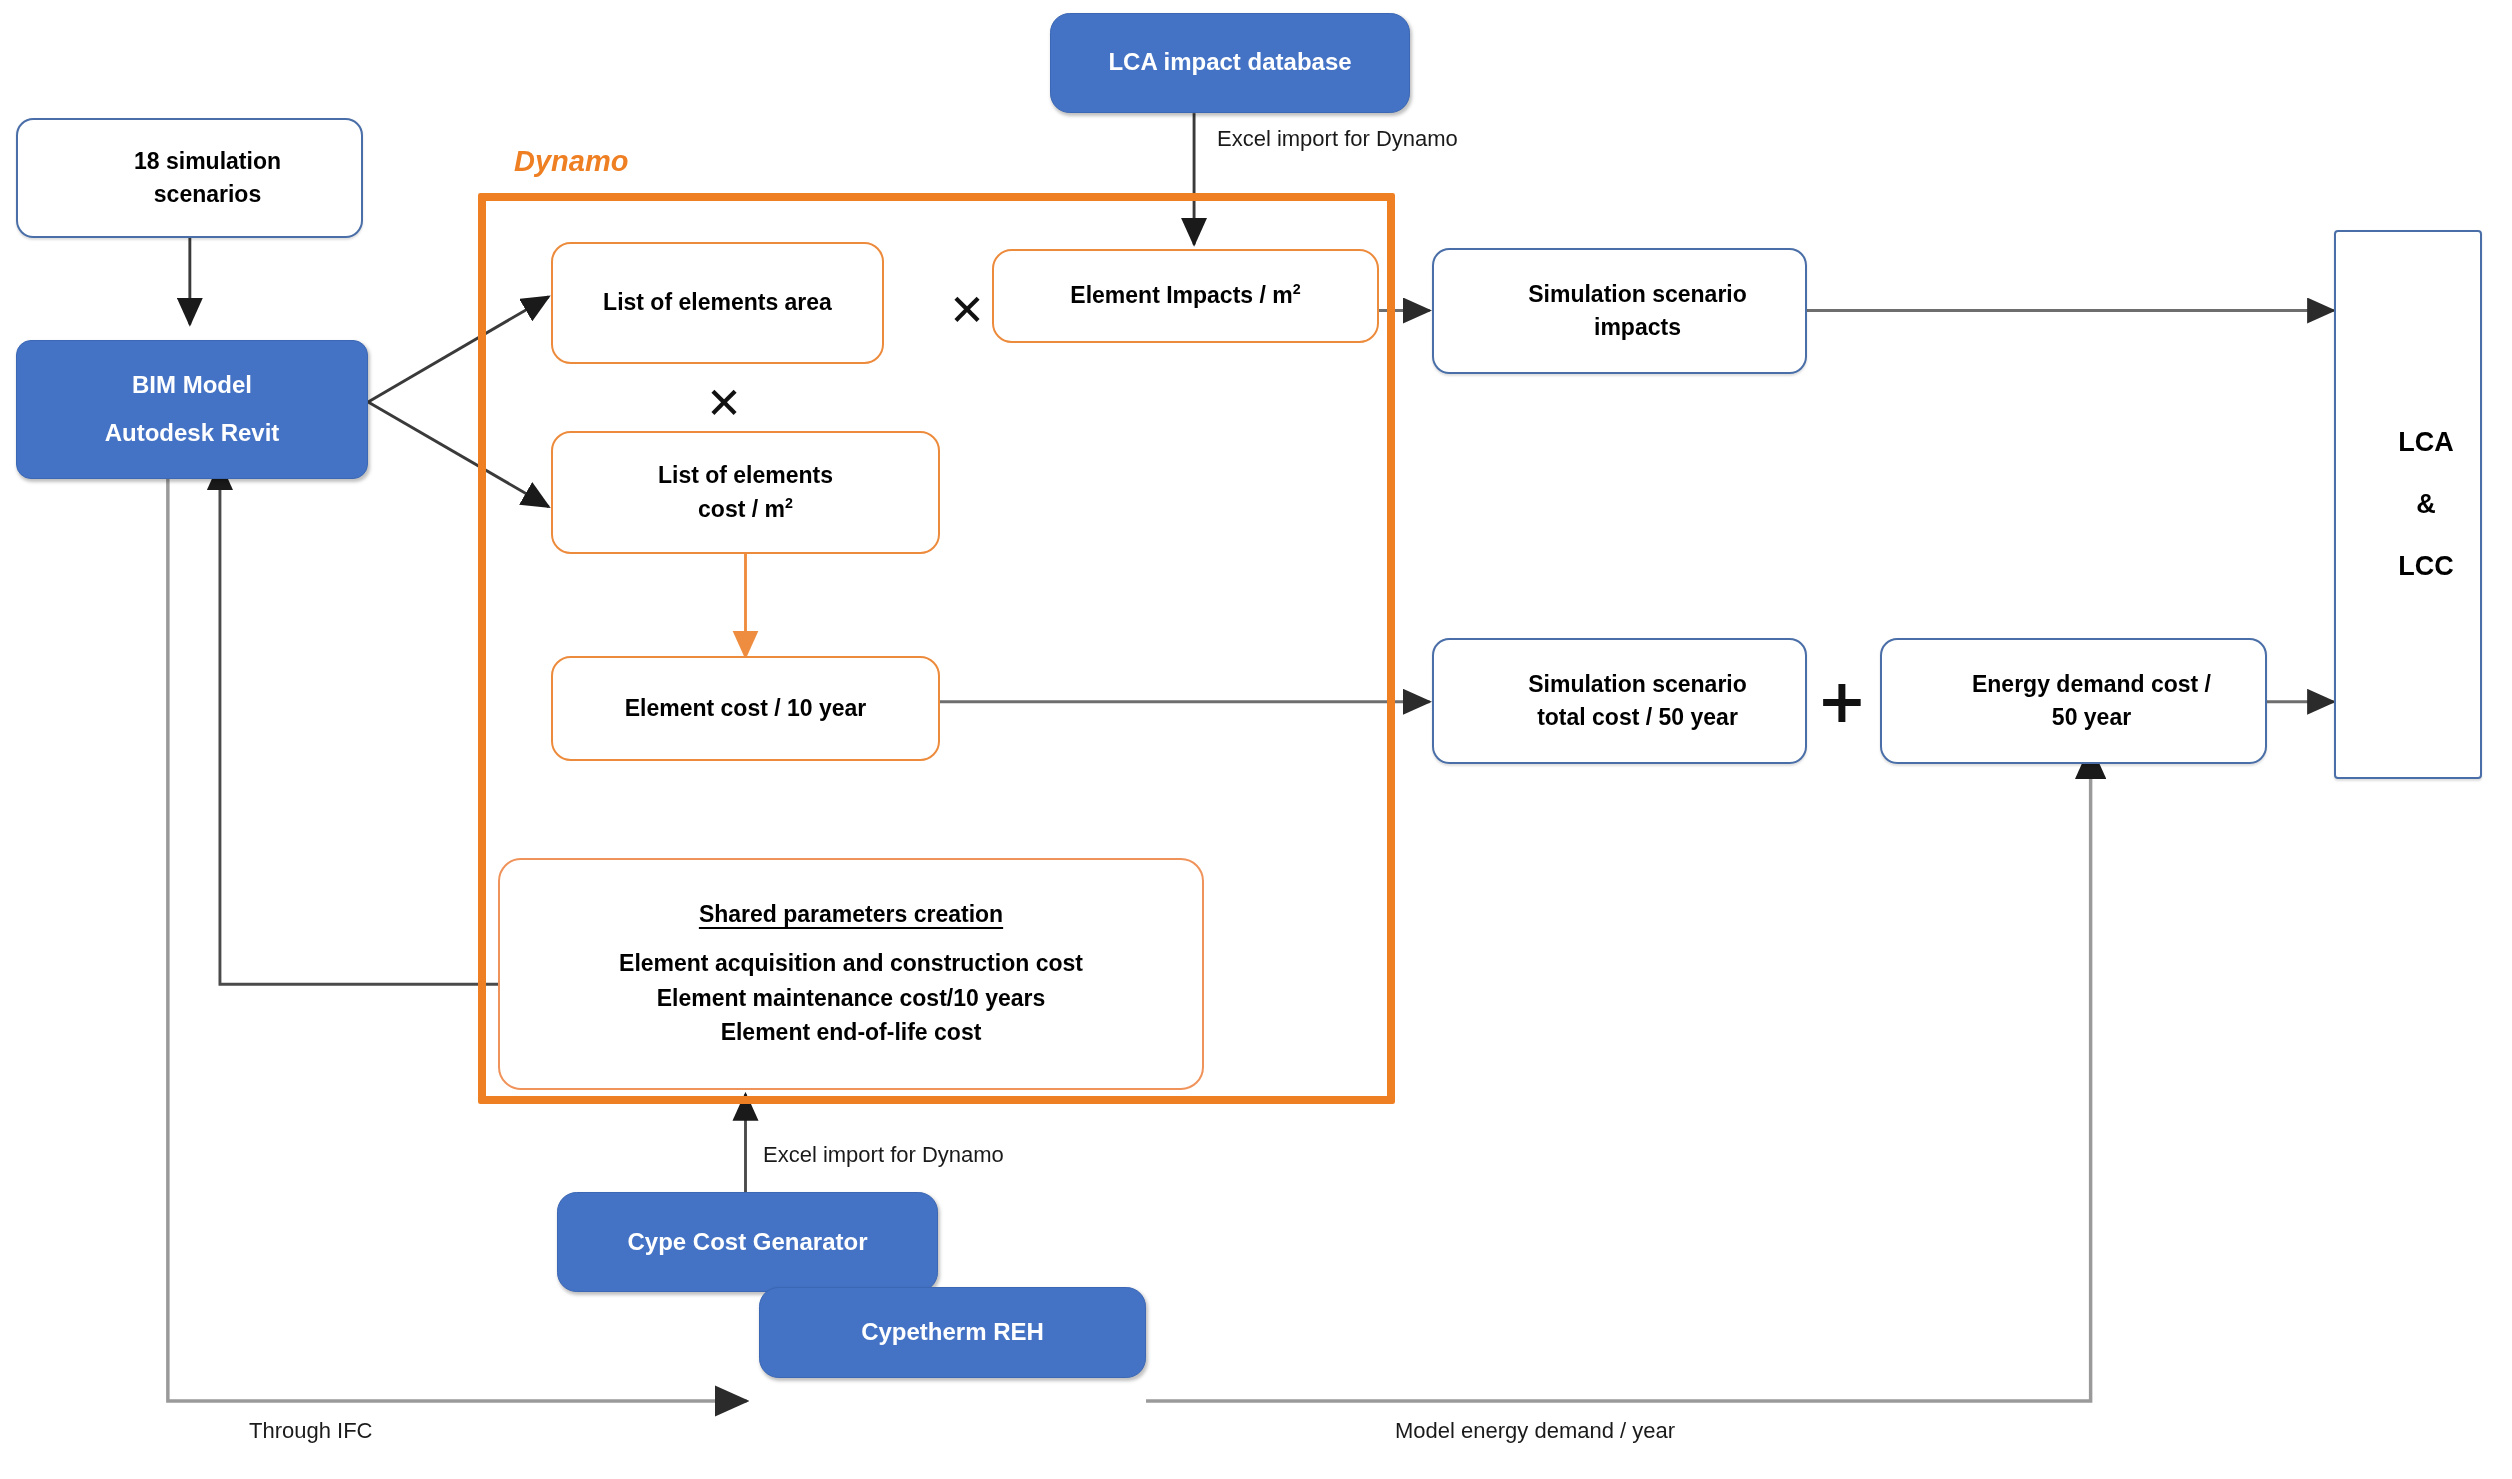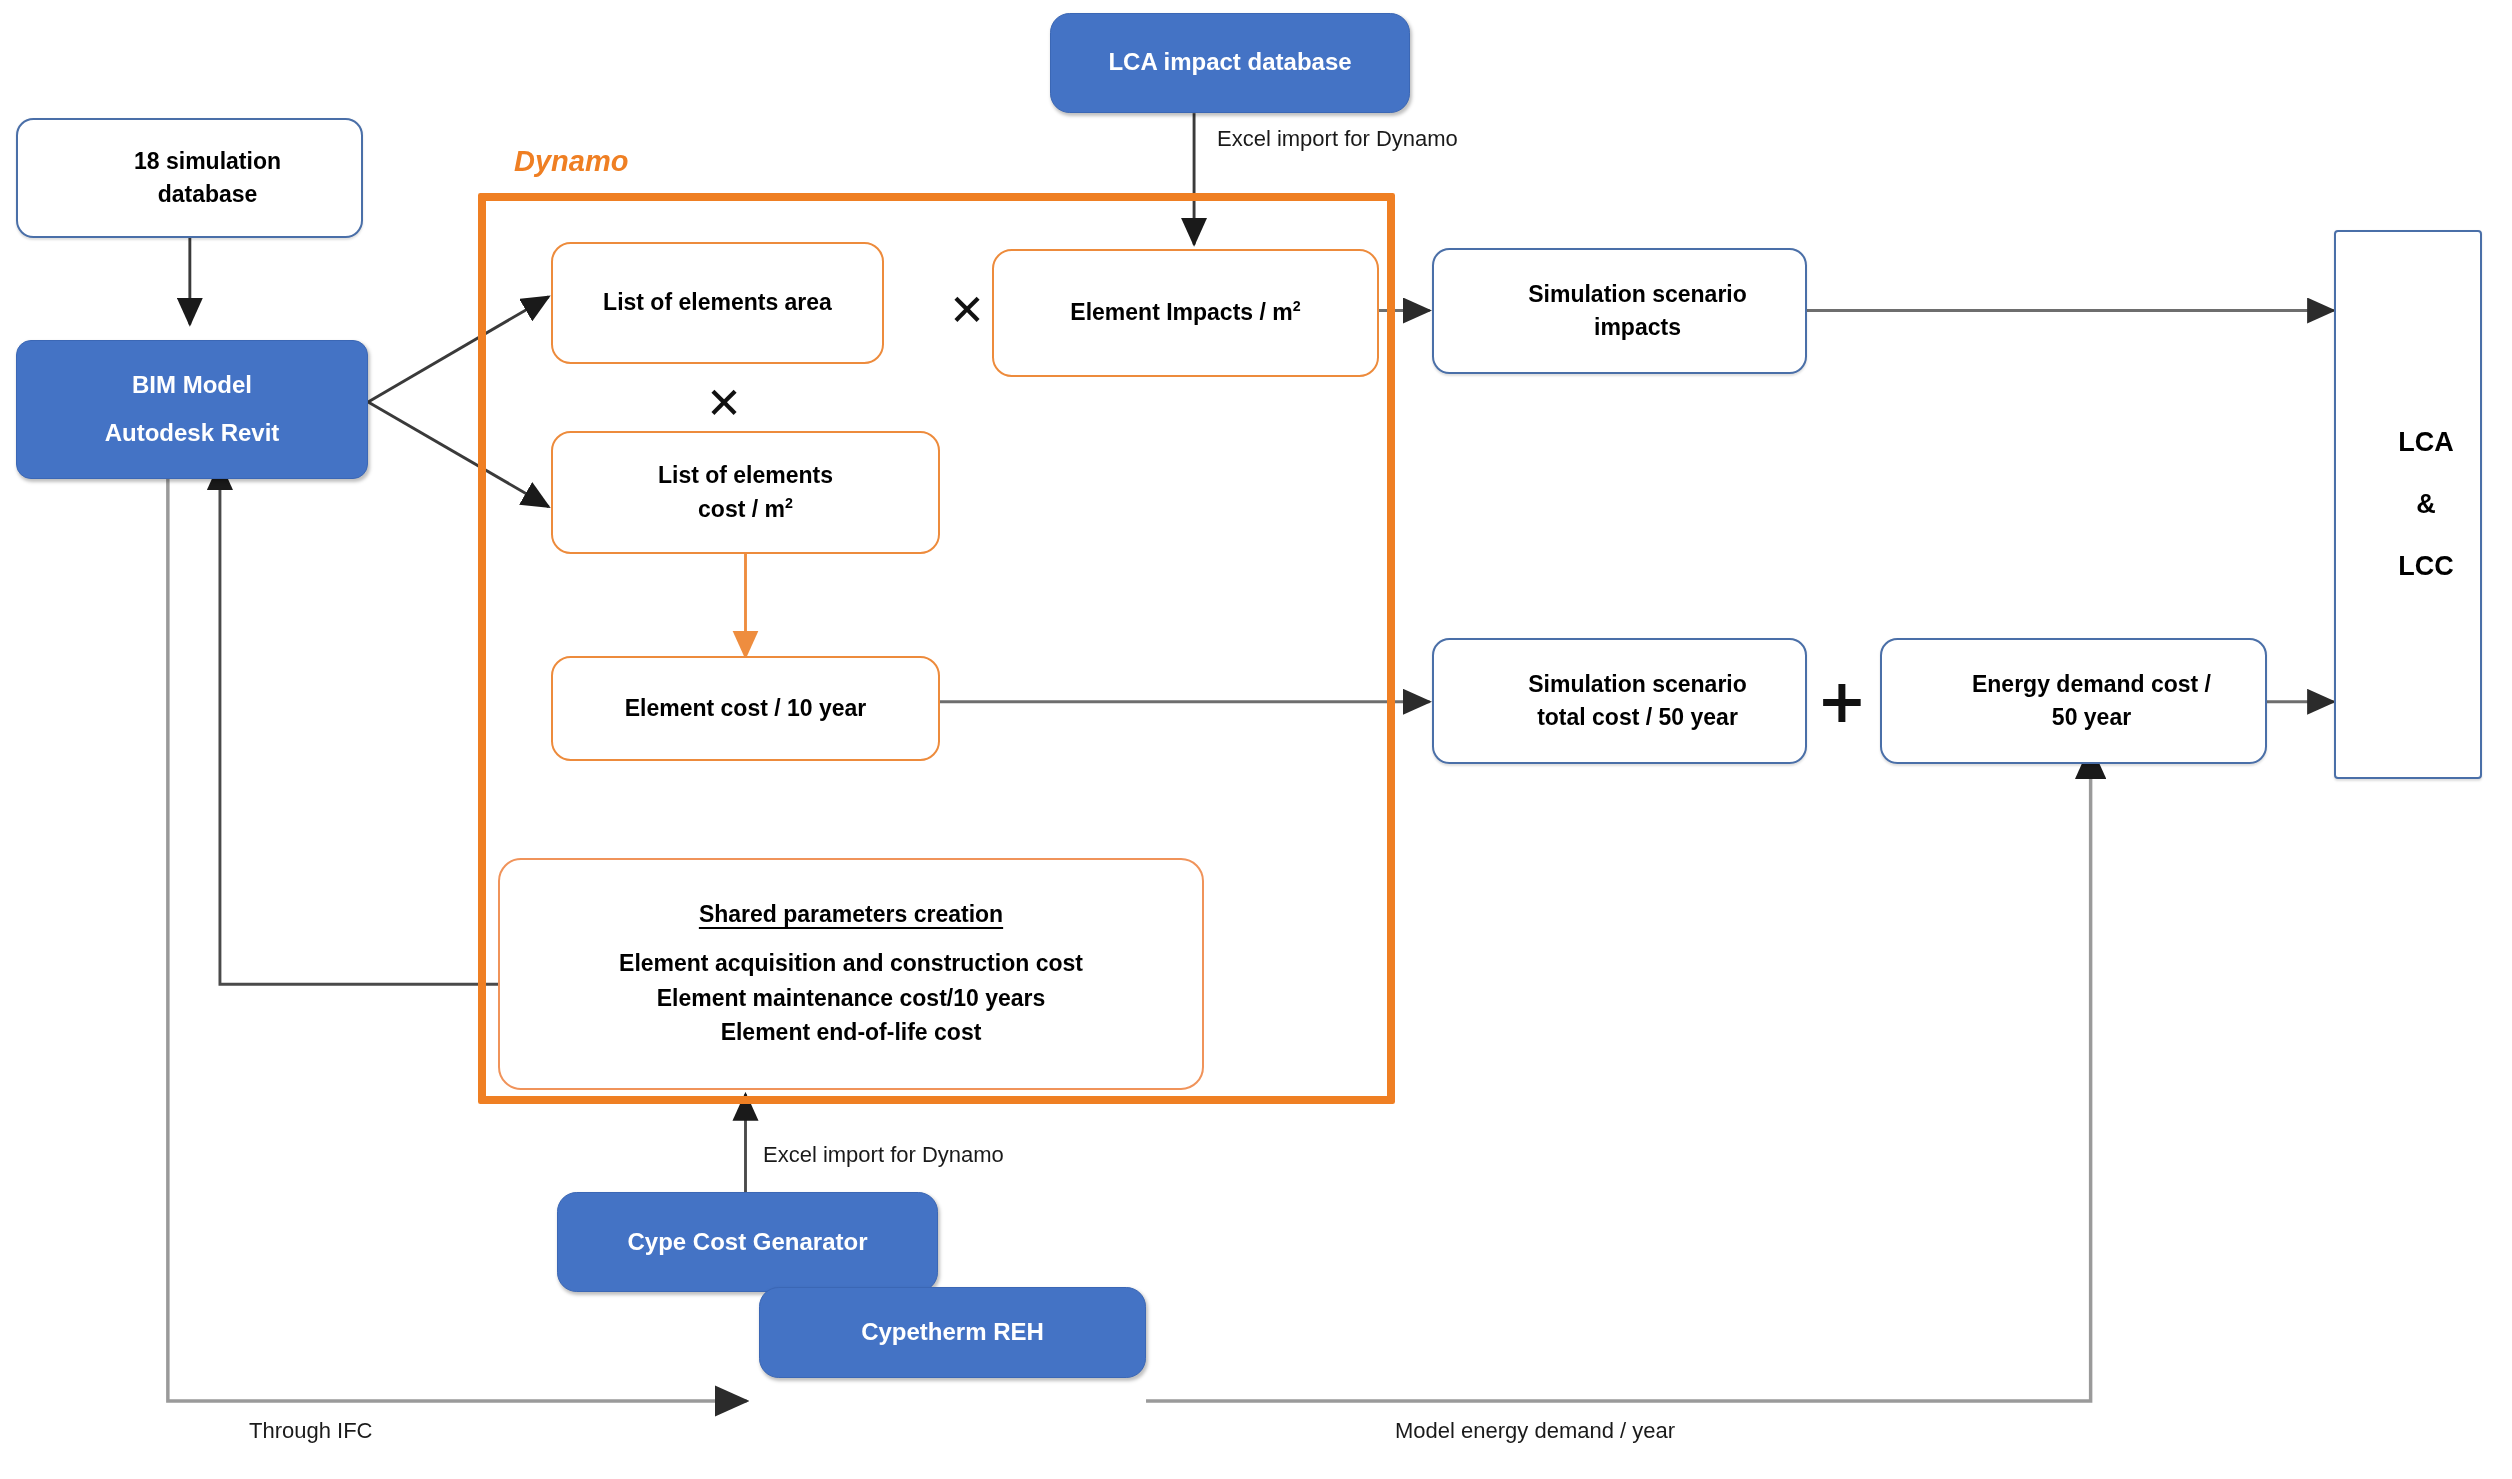--- a/index.html
+++ b/index.html
@@ -180,40 +180,40 @@
     <g>
       <path d="M1980,2420 L3612,2420 L3612,1290" stroke="#9a9a9a" stroke-width="6" fill="none" marker-end="url(#ah-dark)"></path>
     </g>
   </svg>
 
   <div id="dynamo-label" style="left:514px; top:145px;font-style:italic;">Dynamo</div>
   <div id="dynamo-frame" style="left:478px; top:193px; width:917px; height:911px;"></div>
 
   <div class="node blue-outline" style="left:16px; top:118px; width:347px; height:120px;">
     <span class="ln">18 simulation</span>
-    <span class="ln">database</span>
+    <span class="ln">scenarios</span>
   </div>
 
   <div class="node blue-fill" style="left:16px; top:340px; width:352px; height:139px; border-radius:15px;align-items:center;">
     <span class="ln" style="margin-bottom:12.7px;">BIM Model</span>
     <span class="ln">Autodesk Revit</span>
   </div>
 
   <div class="node blue-fill" style="left:1050px; top:12.7px; width:360px; height:100px;">
     <span class="ln">LCA impact database</span>
   </div>
   <div class="edge-label" style="left:1217px; top:126px;">Excel import for Dynamo</div>
 
   <div class="node orange-outline" style="left:551px; top:242px; width:333px; height:122px;justify-content:center;">
     <span class="ln">List of elements area</span>
   </div>
 
   <div class="op op-x" style="left:945px; top:288px; width:44px; height:44px;">✕</div>
 
-  <div class="node orange-outline" style="left:992px; top:249px; width:387px; height:128px;">
+  <div class="node orange-outline" style="left:992px; top:249px; width:387px; height:94px;">
     <span class="ln">
       <span>Element Impacts / m</span><sup>2</sup>
     </span>
   </div>
 
   <div class="op op-x" style="left:702px; top:381px; width:44px; height:44px;">✕</div>
 
   <div class="node orange-outline" style="left:551px; top:431px; width:389px; height:123px;">
     <span class="ln">List of elements</span>
     <span class="ln">

